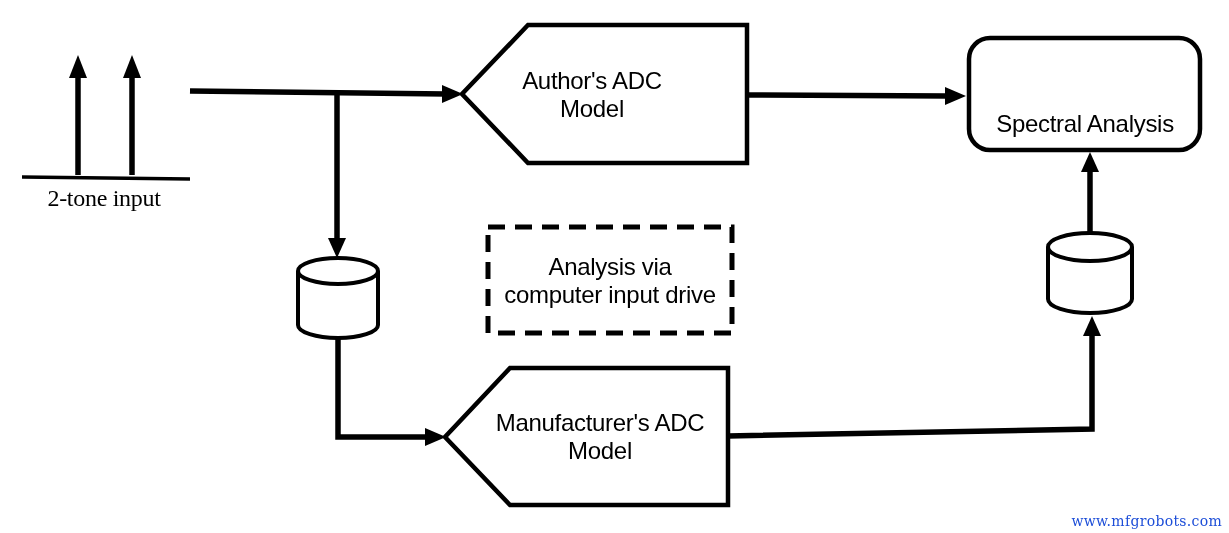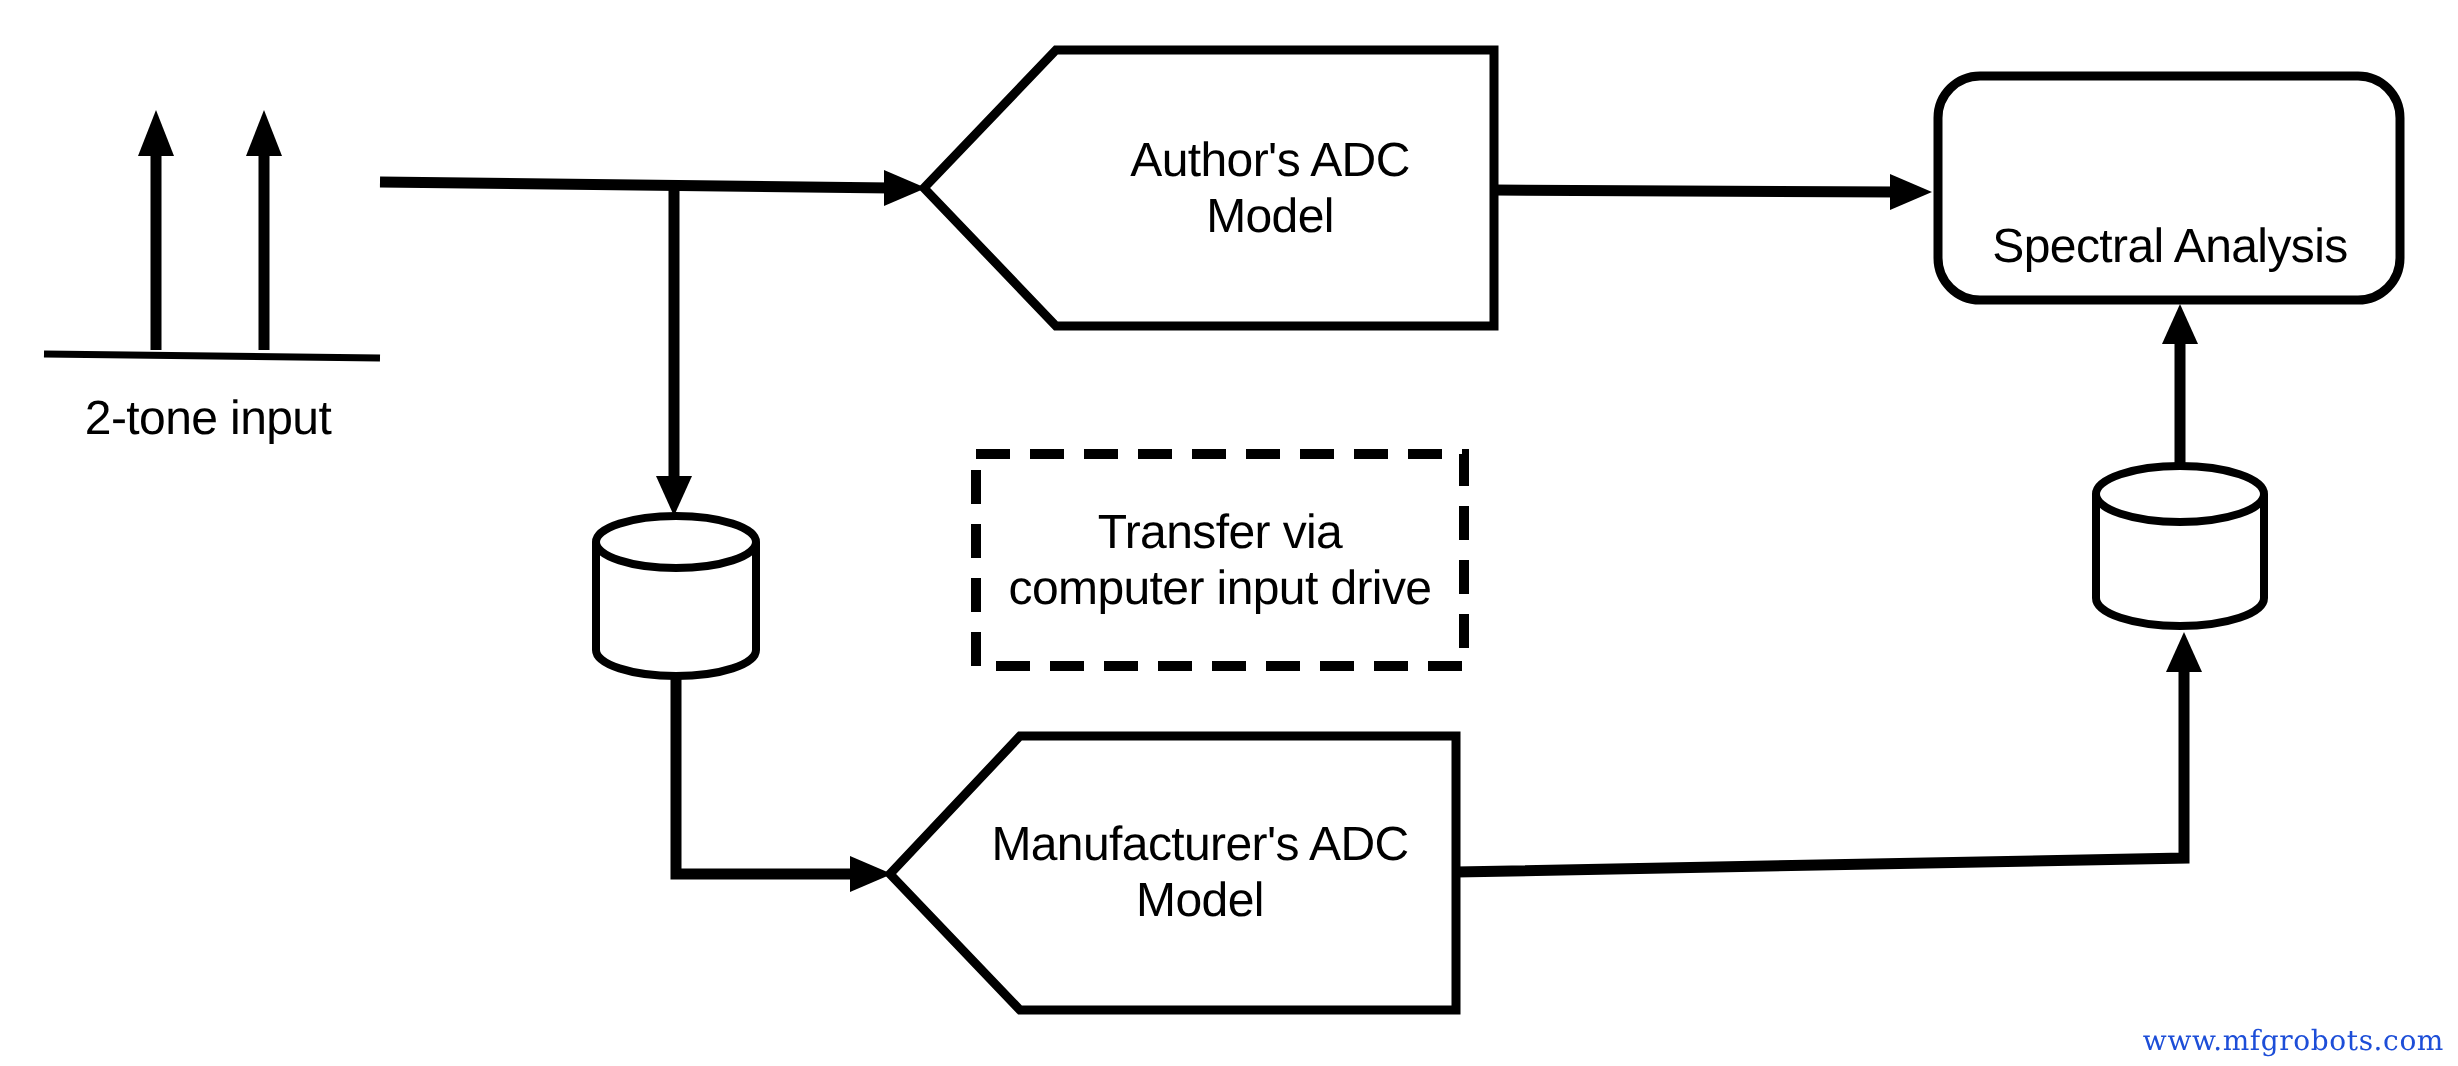--- a/index.html
+++ b/index.html
@@ -101,35 +101,35 @@
       </g>
 
       <g>
         <line x1="1090" y1="232" x2="1090" y2="170" stroke-width="5.5"></line>
         <polygon points="1090,152 1081,172 1099,172" fill="#000000" stroke="none"></polygon>
       </g>
 
     </g>
   </svg>
 
-  <div class="lbl" style="left:104px; top:210px;">
+  <div class="lbl" style="left:104px; top:198px;font-family:Liberation Serif, serif;">
     <span>2-tone input</span>
   </div>
 
-  <div class="lbl" style="left:635px; top:95px;">
+  <div class="lbl" style="left:592px; top:95px;">
     <span>Author's ADC</span>
     <span>Model</span>
   </div>
 
   <div class="lbl" style="left:1085px; top:96px;margin-top:28px;">
     <span>Spectral Analysis</span>
   </div>
 
   <div class="lbl" style="left:610px; top:281px;">
-    <span>Transfer via</span>
+    <span>Analysis via</span>
     <span>computer input drive</span>
   </div>
 
   <div class="lbl" style="left:600px; top:437px;">
     <span>Manufacturer's ADC</span>
     <span>Model</span>
   </div>
 
   <div class="watermark">www.mfgrobots.com</div>
 

